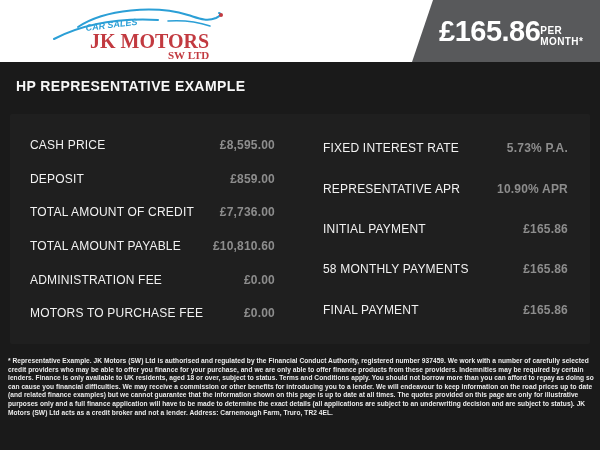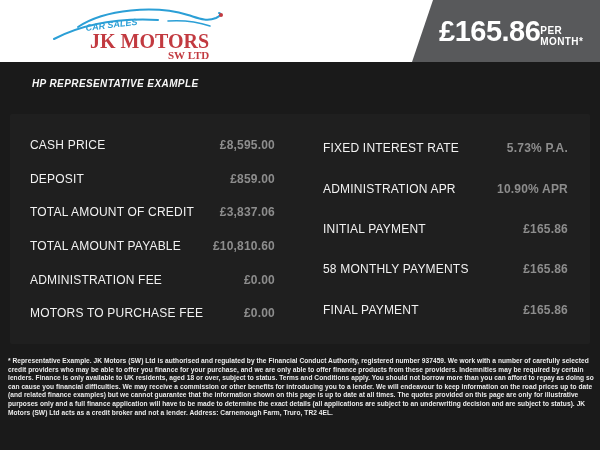--- a/index.html
+++ b/index.html
@@ -50,26 +50,25 @@
     color: #ffffff;
     font-size: 10px;
     font-weight: 700;
     letter-spacing: 0.4px;
     margin-top: 9px;
   }
   
   .page-title {
     position: absolute;
     top: 78px;
-    left: 32px;
+    left: 16px;
     color: #f7f7f7;
-    font-size: 10px;
+    font-size: 14px;
     font-weight: 700;
     letter-spacing: 0.4px;
-    font-style: italic;
   }
   
   .panel {
     position: absolute;
     top: 114px;
     left: 10px;
     width: 580px;
     height: 230px;
     background: #1f1f1f;
     border-radius: 2px;
@@ -150,21 +149,21 @@
       <div class="row">
         <span class="row-label">CASH PRICE</span>
         <span class="row-value">£8,595.00</span>
       </div>
       <div class="row">
         <span class="row-label">DEPOSIT</span>
         <span class="row-value">£859.00</span>
       </div>
       <div class="row">
         <span class="row-label">TOTAL AMOUNT OF CREDIT</span>
-        <span class="row-value">£3,837.06</span>
+        <span class="row-value">£7,736.00</span>
       </div>
       <div class="row">
         <span class="row-label">TOTAL AMOUNT PAYABLE</span>
         <span class="row-value">£10,810.60</span>
       </div>
       <div class="row">
         <span class="row-label">ADMINISTRATION FEE</span>
         <span class="row-value">£0.00</span>
       </div>
       <div class="row">
@@ -172,21 +171,21 @@
         <span class="row-value">£0.00</span>
       </div>
     </div>
 
     <div class="col">
       <div class="row">
         <span class="row-label">FIXED INTEREST RATE</span>
         <span class="row-value">5.73% P.A.</span>
       </div>
       <div class="row">
-        <span class="row-label">ADMINISTRATION APR</span>
+        <span class="row-label">REPRESENTATIVE APR</span>
         <span class="row-value">10.90% APR</span>
       </div>
       <div class="row">
         <span class="row-label">INITIAL PAYMENT</span>
         <span class="row-value">£165.86</span>
       </div>
       <div class="row">
         <span class="row-label">58 MONTHLY PAYMENTS</span>
         <span class="row-value">£165.86</span>
       </div>

